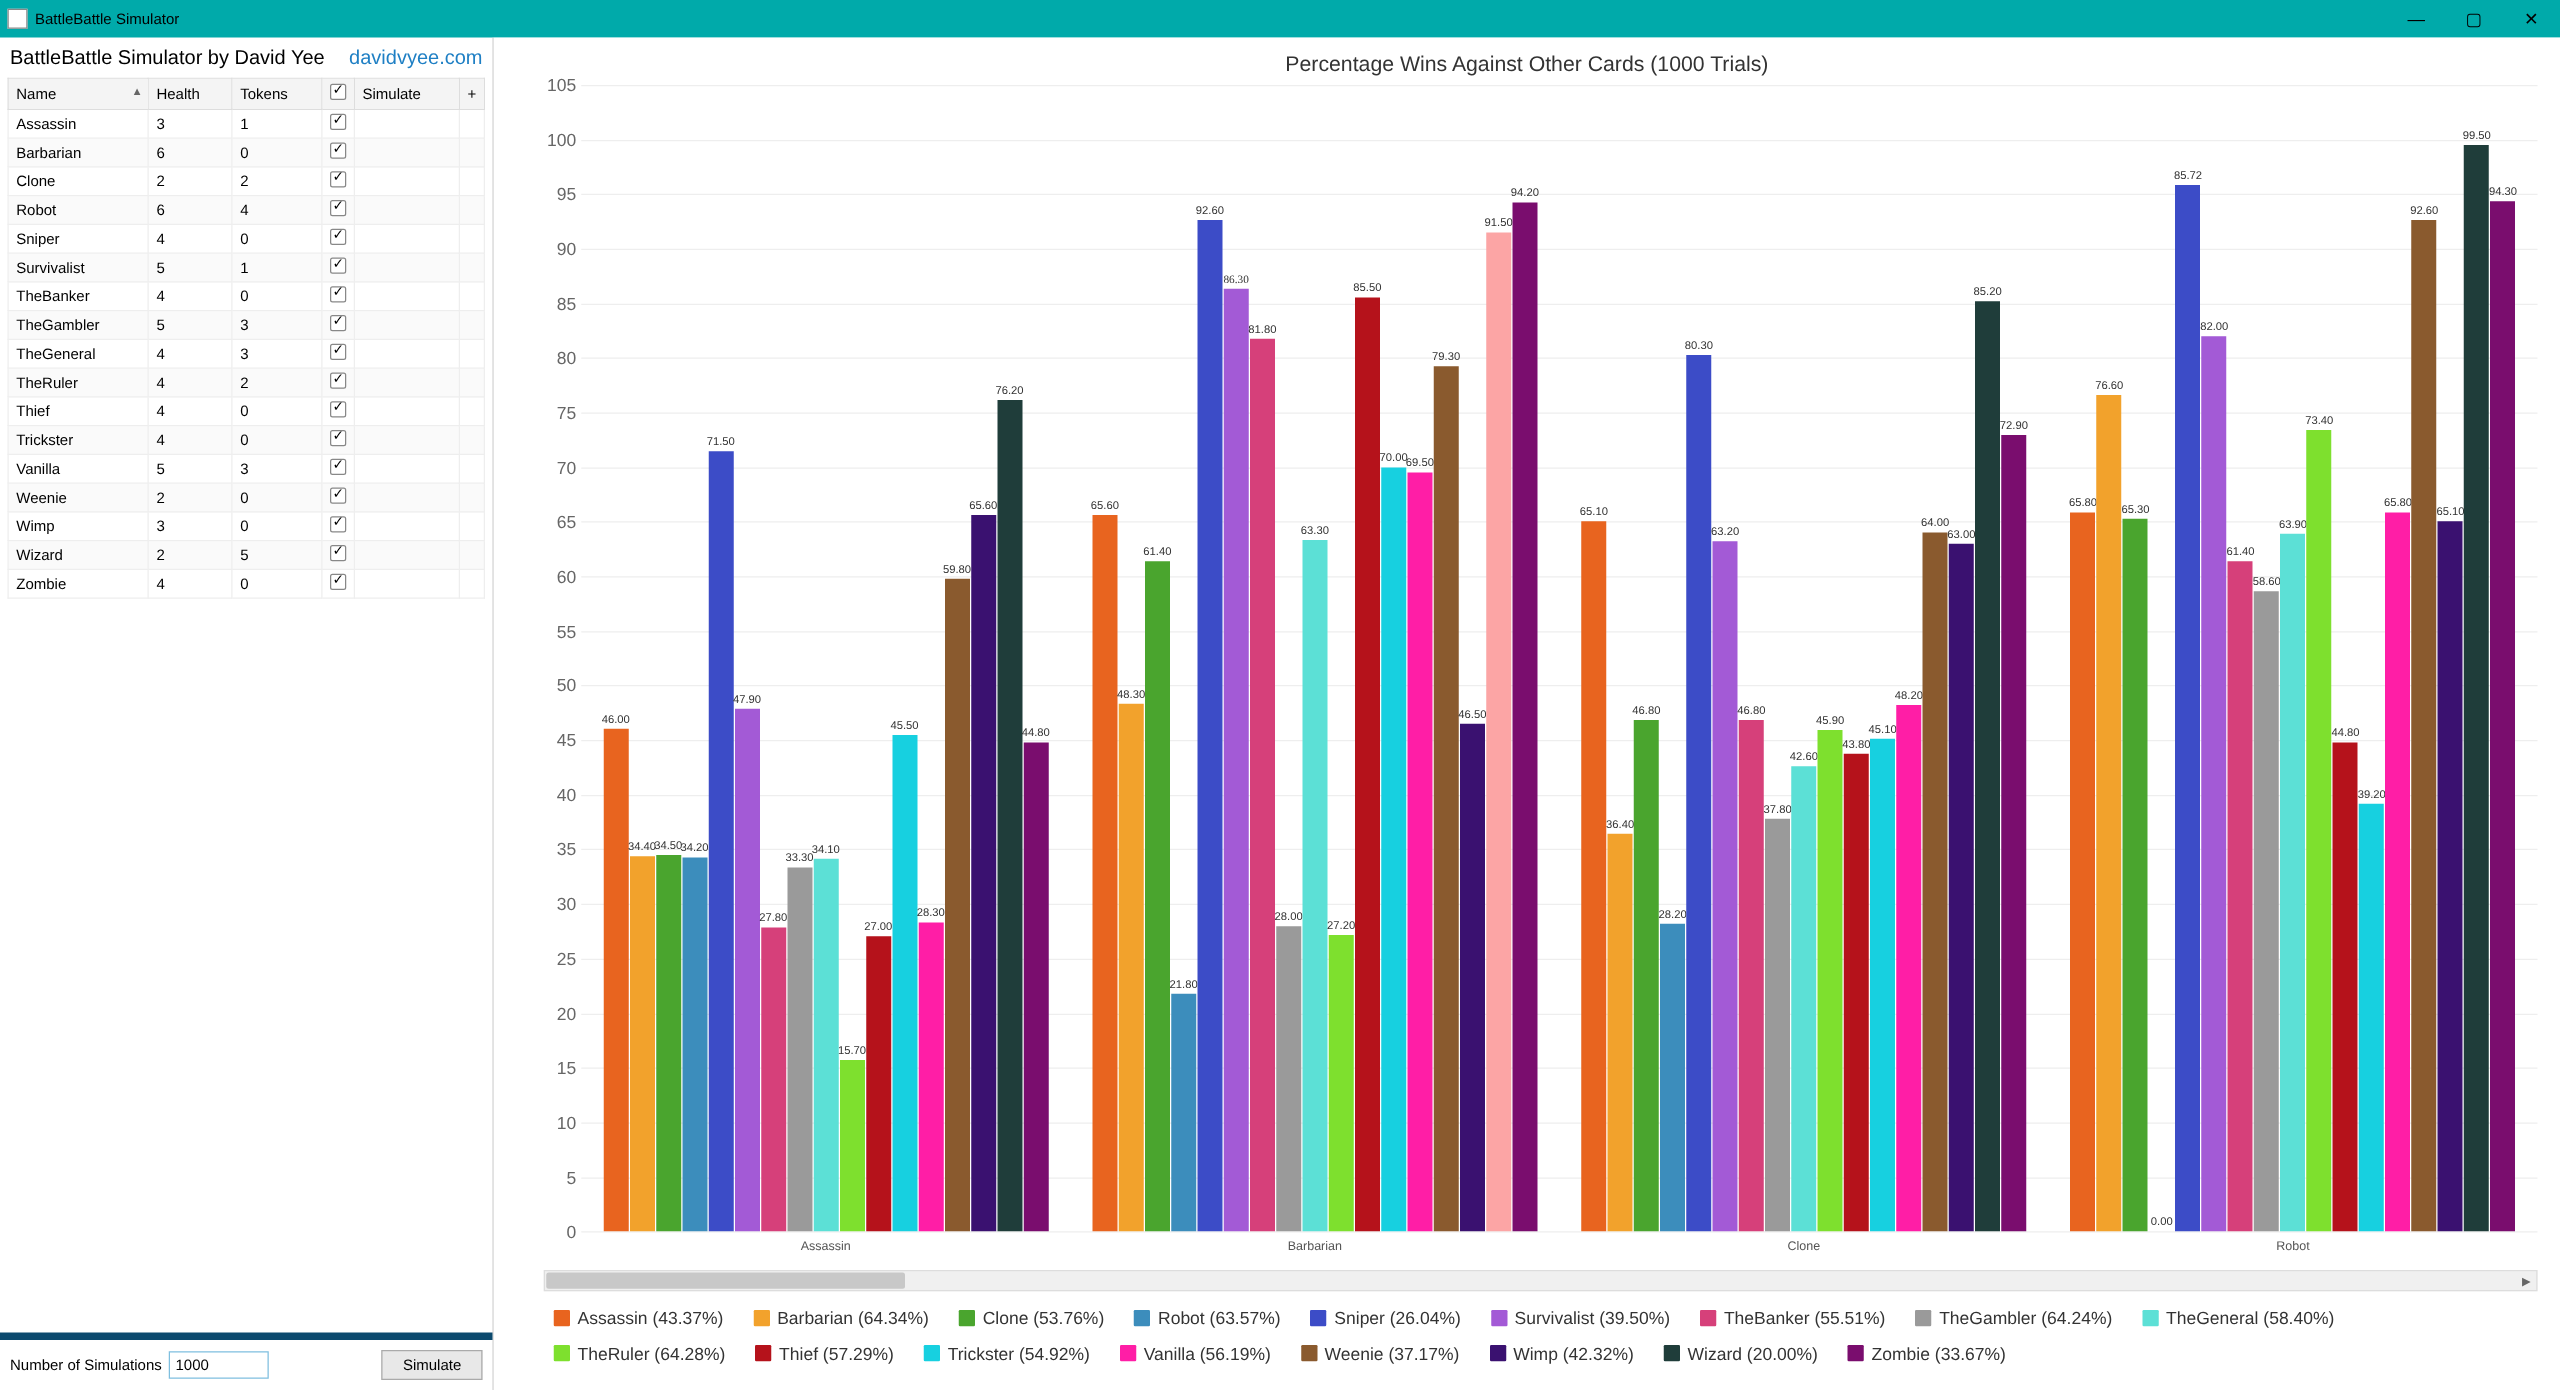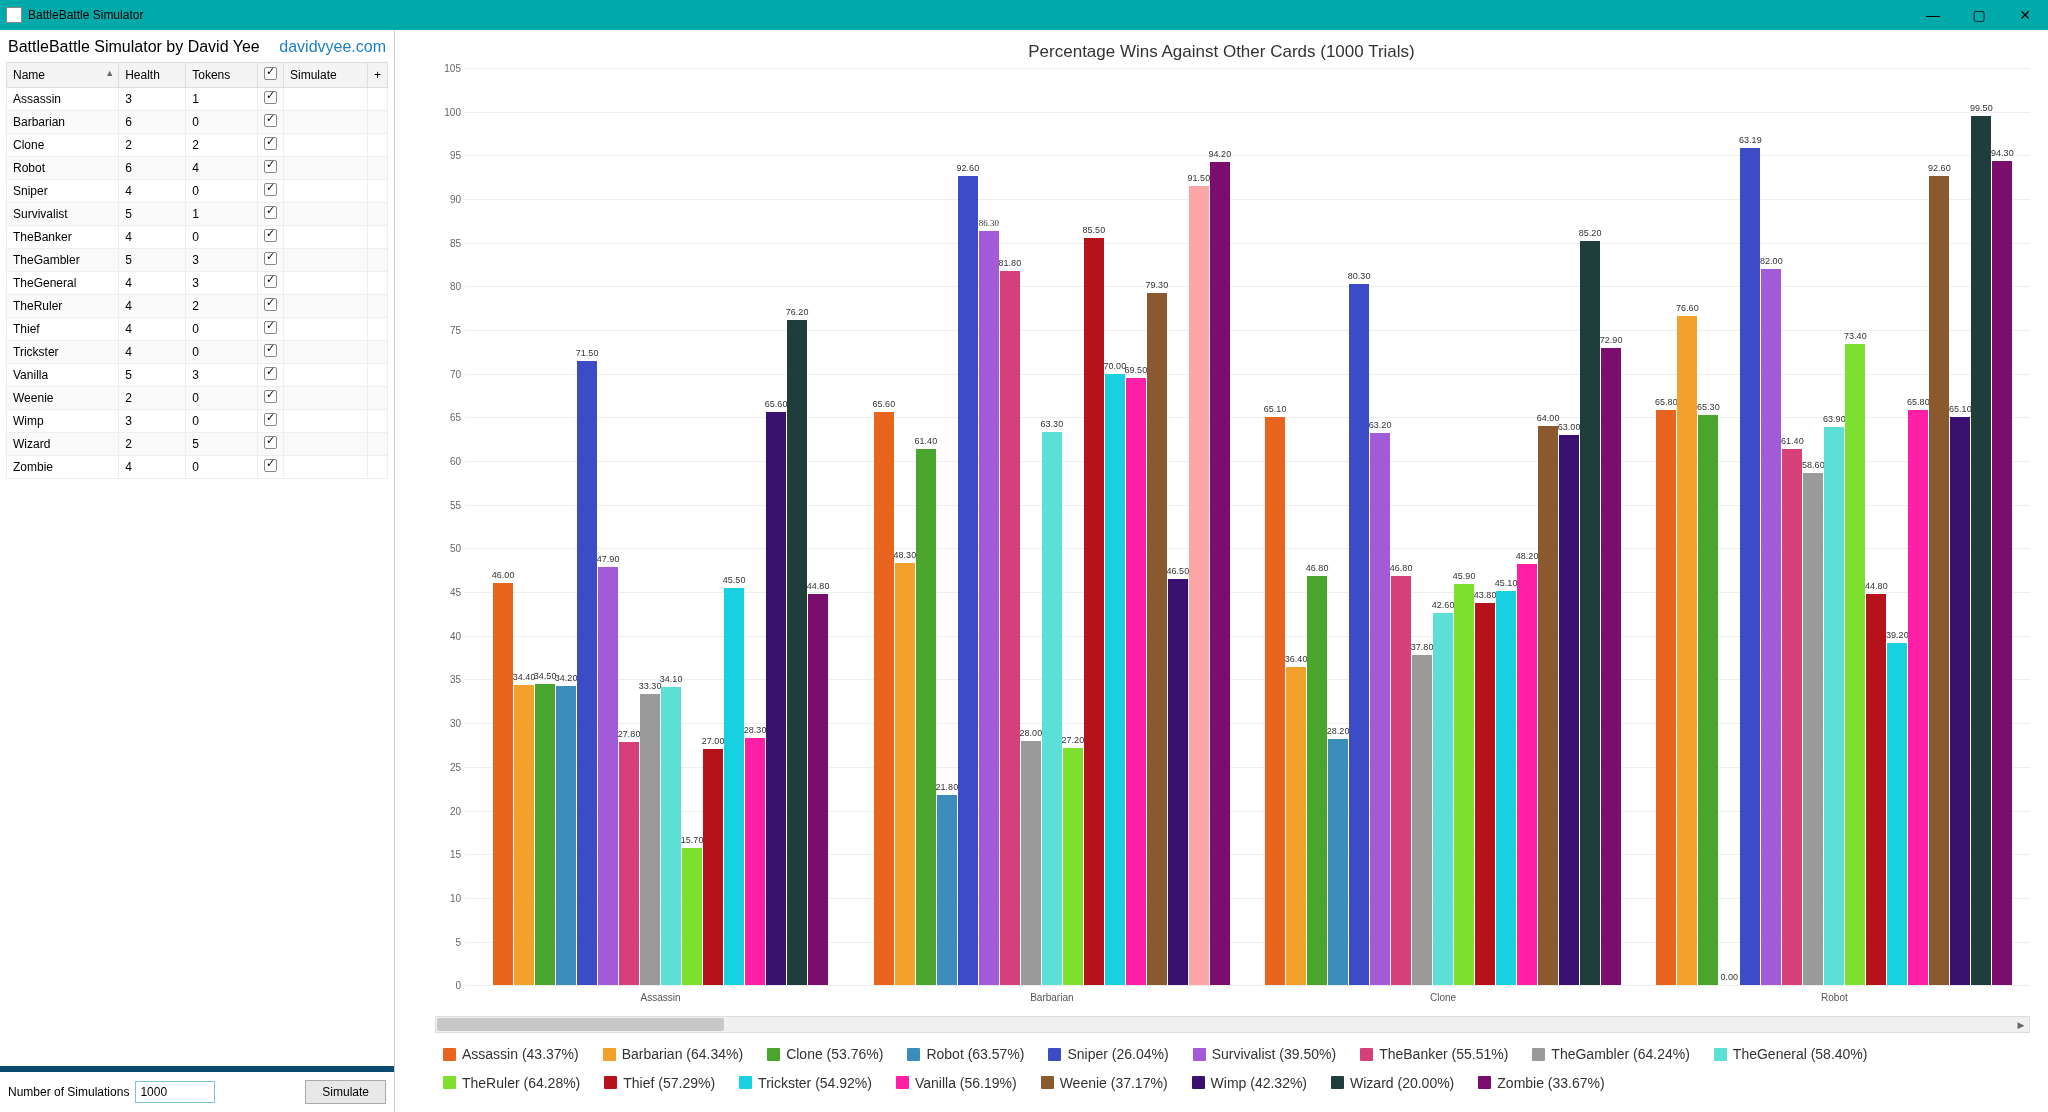--- a/index.html
+++ b/index.html
@@ -23,21 +23,21 @@
 .chk { display: inline-block; width: 13px; height: 13px; border: 1px solid #888; border-radius: 2px; position: relative; background: #fff; }
 .chk::after { content: "✓"; position: absolute; top: -3px; left: 1px; font-size: 11px; }
 .sim-panel { display: flex; align-items: center; gap: 6px; padding: 8px; border-top: 6px solid #0c4a6e; }
 .sim-input { width: 80px; border: 1px solid #7fbfdf; padding: 3px 4px; font-size: 12px; }
 .sim-panel .spacer { flex:1; }
 .sim-btn { padding: 4px 16px; background: #e8e8e8; border: 1px solid #aaa; cursor: pointer; font-size:12px; }
 .chart-area { flex: 1; display: flex; flex-direction: column; background: #fff; }
 .chart-title { text-align: center; font-size: 17px; padding: 12px 0 6px 0; color: #333; }
 .chart-plot { flex: 1; position: relative; margin: 0 18px 0 40px; }
 .y-axis { position: absolute; left: 0; top: 0; bottom: 25px; width: 30px; }
-.y-tick { position: absolute; right: 4px; font-size: 10px; color: #666; transform: translateY(-50%); }
+.y-tick { position: absolute; right: 4px; font-size: 14px; color: #666; transform: translateY(-50%); }
 .plot-body { position: absolute; left: 30px; right: 0; top: 0; bottom: 25px; display: flex; }
 .group { flex: 1; display: flex; align-items: flex-end; justify-content: center; gap: 1px; position: relative; padding: 0 8px; }
 .group .gname { position: absolute; bottom: -18px; left: 0; right: 0; text-align: center; font-size: 10px; color: #555; }
 .bar { flex: 1; max-width: 20px; position: relative; }
 .bar .val { position: absolute; top: -13px; left: 50%; transform: translateX(-50%); font-size: 9px; color: #333; white-space: nowrap; }
 .chart-scroll { height: 17px; margin: 6px 18px 0 40px; background: #f0f0f0; border: 1px solid #ddd; position: relative; }
 .chart-scroll-thumb { position: absolute; left: 1px; top: 1px; bottom: 1px; width: 18%; background: #c8c8c8; border-radius: 2px; }
 .chart-scroll::before, .chart-scroll::after { position:absolute; top:0; bottom:0; width:16px; display:flex; align-items:center; justify-content:center; font-size:9px; color:#666;}
 .chart-scroll::before{content:"◀"; left:0;}
 .chart-scroll::after{content:"▶"; right:0;}
@@ -307,20 +307,23 @@
               </div>
               <div class="bar" style="height: 25.7143%; background: rgb(181, 18, 27);">
                 <div class="val">27.00</div>
               </div>
               <div class="bar" style="height: 43.3333%; background: rgb(23, 208, 224);">
                 <div class="val">45.50</div>
               </div>
               <div class="bar" style="height: 26.9524%; background: rgb(255, 30, 166);">
                 <div class="val">28.30</div>
               </div>
+              <div class="bar" style="height: 56.9524%; background: rgb(138, 90, 46);">
+                <div class="val">59.80</div>
+              </div>
               <div class="bar" style="height: 62.4762%; background: rgb(58, 17, 112);">
                 <div class="val">65.60</div>
               </div>
               <div class="bar" style="height: 72.5714%; background: rgb(31, 61, 58);">
                 <div class="val">76.20</div>
               </div>
               <div class="bar" style="height: 42.6667%; background: rgb(122, 13, 110);">
                 <div class="val">44.80</div>
               </div>
             </div>
@@ -440,21 +443,21 @@
               <div class="bar" style="height: 72.9524%; background: rgb(242, 162, 44);">
                 <div class="val">76.60</div>
               </div>
               <div class="bar" style="height: 62.1905%; background: rgb(74, 165, 46);">
                 <div class="val">65.30</div>
               </div>
               <div class="bar" style="height: 0%; background: rgb(60, 141, 188);">
                 <div class="val">0.00</div>
               </div>
               <div class="bar" style="height: 91.3333%; background: rgb(60, 76, 199);">
-                <div class="val">63.19</div>
+                <div class="val">85.72</div>
               </div>
               <div class="bar" style="height: 78.0952%; background: rgb(163, 90, 214);">
                 <div class="val">82.00</div>
               </div>
               <div class="bar" style="height: 58.4762%; background: rgb(214, 64, 122);">
                 <div class="val">61.40</div>
               </div>
               <div class="bar" style="height: 55.8095%; background: rgb(154, 154, 154);">
                 <div class="val">58.60</div>
               </div>

